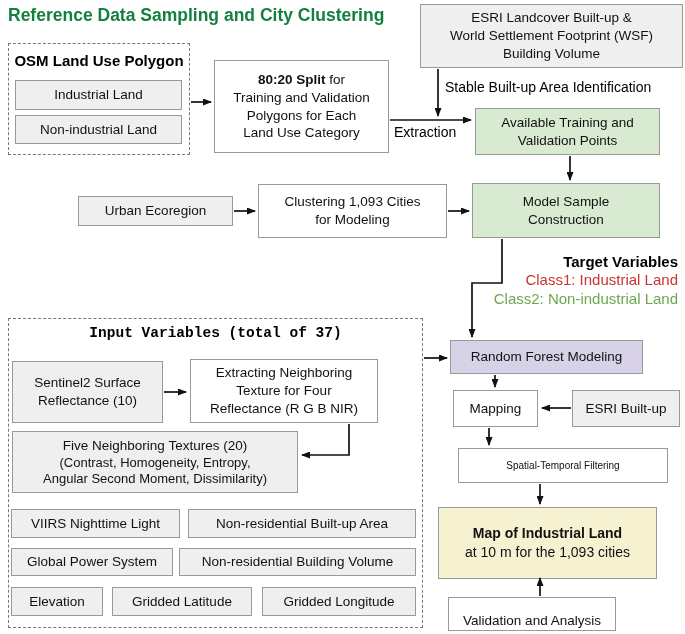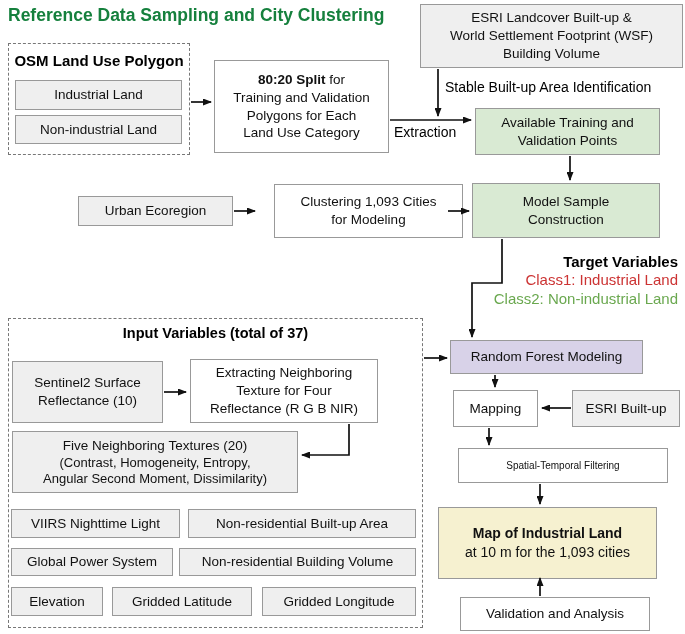--- a/index.html
+++ b/index.html
@@ -6,53 +6,53 @@
   body{background:#fff;font-family:"Liberation Sans","DejaVu Sans",sans-serif;}
   #stage{position:relative;width:685px;height:634px;background:#fff;overflow:hidden;color:#111;}
   .sec-title{position:absolute;font-size:17.5px;font-weight:700;color:#15803d;white-space:nowrap;}
   #s1-title{left:8px;top:5px;}
   #s2-title{left:8px;top:280px;}
   .dashed{position:absolute;border:1.6px dashed #777;box-sizing:border-box;}
   #osm-group{left:8px;top:43px;width:182px;height:112px;}
   #input-group{left:8px;top:318px;width:415px;height:310px;}
   .group-title{position:absolute;font-weight:700;text-align:center;color:#000;}
   #osm-title{left:8px;top:52px;width:182px;font-size:15px;}
-  #input-title{left:8px;top:325px;width:415px;font-size:14.5px;}
+  #input-title{left:8px;top:325px;width:415px;font-size:14.5px;font-family:Liberation Mono, monospace;}
   .box{position:absolute;box-sizing:border-box;display:flex;flex-direction:column;align-items:center;justify-content:center;
        text-align:center;border:1.4px solid #999;background:#fff;font-size:13.5px;line-height:1.33;color:#111;}
   .gray{background:#efefef;}
   .green{background:#d9ead3;}
   .lavender{background:#d8d2e8;}
   .cream{background:#f6f1d0;}
   .b{font-weight:700;}
   .small{font-size:13px;line-height:1.25;}
   #box-industrial{left:15px;top:80px;width:167px;height:30px;}
   #box-nonindustrial{left:15px;top:115px;width:167px;height:29px;}
   #box-split{left:214px;top:60px;width:175px;height:93px;}
   #box-esri-top{left:420px;top:4px;width:263px;height:64px;}
   #box-available{left:475px;top:108px;width:185px;height:47px;}
   #box-urban{left:78px;top:196px;width:155px;height:30px;}
-  #box-clustering{left:258px;top:184px;width:189px;height:54px;margin-left:16px;}
+  #box-clustering{left:258px;top:184px;width:189px;height:54px;}
   #box-modelsample{left:472px;top:183px;width:188px;height:55px;}
   #box-sentinel{left:12px;top:361px;width:151px;height:62px;}
   #box-extracting{left:190px;top:359px;width:188px;height:64px;}
   #box-textures{left:12px;top:431px;width:286px;height:62px;}
   #box-viirs{left:11px;top:509px;width:169px;height:29px;}
   #box-nr-area{left:188px;top:509px;width:228px;height:29px;}
   #box-power{left:11px;top:548px;width:162px;height:28px;}
   #box-nr-volume{left:179px;top:548px;width:237px;height:28px;}
   #box-elevation{left:11px;top:587px;width:92px;height:29px;}
   #box-lat{left:112px;top:587px;width:140px;height:29px;}
   #box-lon{left:262px;top:587px;width:154px;height:29px;}
   #box-rf{left:450px;top:340px;width:193px;height:34px;}
   #box-mapping{left:453px;top:390px;width:85px;height:37px;}
   #box-esri-builtup{left:572px;top:390px;width:108px;height:37px;}
   #box-filtering{left:448px;top:448px;width:210px;height:35px;font-size:10px;margin-left:10px;}
   #box-map{left:438px;top:507px;width:219px;height:72px;font-size:14px;}
-  #box-validation{left:460px;top:597px;width:190px;height:34px;}
+  #box-validation{left:448px;top:597px;width:168px;height:34px;justify-content:flex-end;}
   .flow-label{position:absolute;font-size:14px;color:#000;white-space:nowrap;}
   #label-stable{left:445px;top:79px;}
   #label-extraction{left:394px;top:124px;font-size:14px;}
   #target-block{position:absolute;right:7px;top:253px;width:270px;text-align:right;font-size:15px;line-height:1.22;}
   #target-title{font-weight:700;color:#000;}
   #target-class1{color:#cc3333;}
   #target-class2{color:#6aa84f;}
   #arrows{position:absolute;left:0;top:0;pointer-events:none;}
 </style>
 </head>

